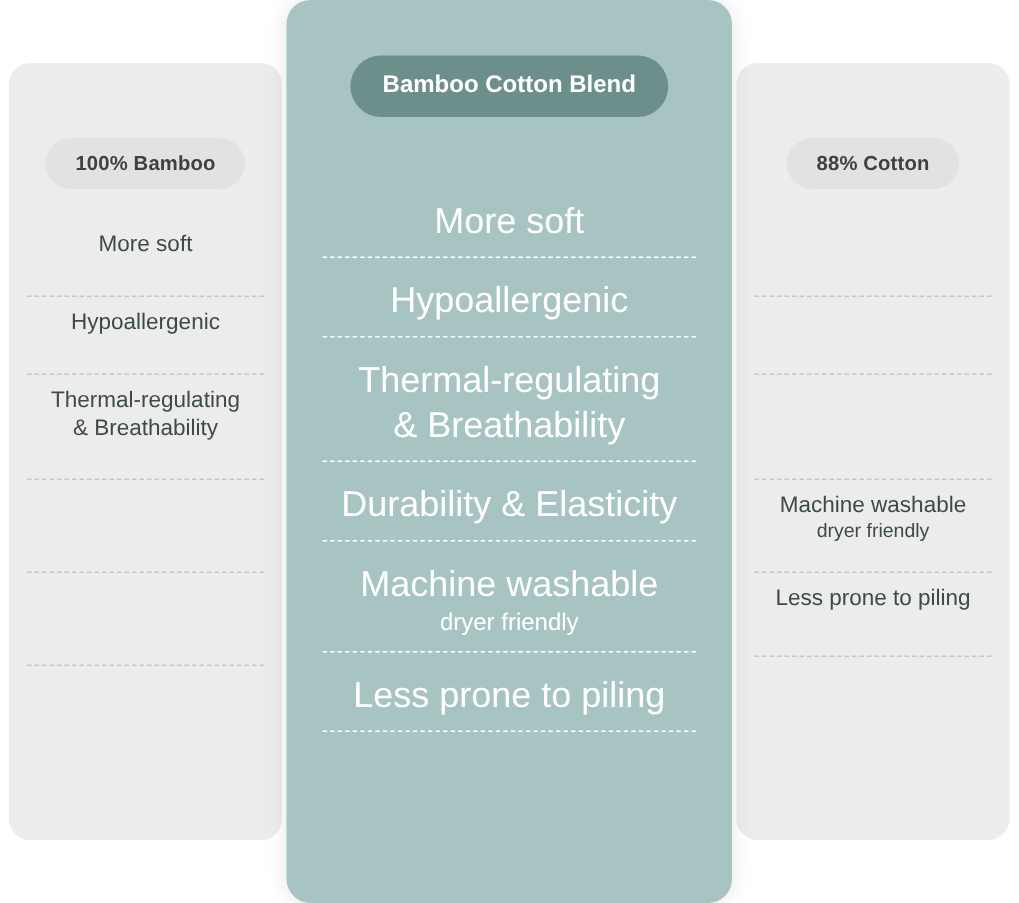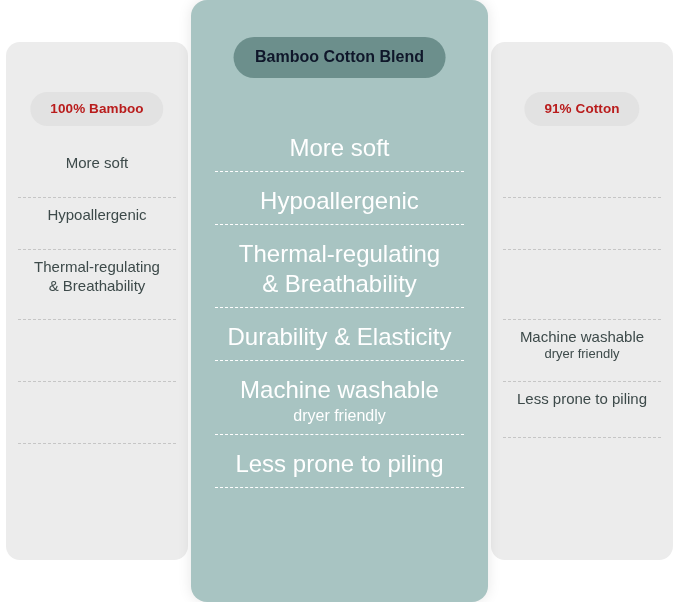--- a/index.html
+++ b/index.html
@@ -35,21 +35,21 @@
   .side-head {
     position: absolute;
     top: 50px;
     left: 50%;
     transform: translateX(-50%);
     background: #e2e2e2;
     border-radius: 20px;
     padding: 9px 20px 10px 20px;
     font-size: 13.5px;
     font-weight: bold;
-    color: #b91c1c;
+    color: #404040;
     white-space: nowrap;
     letter-spacing: .1px;
   }
 
   .side-list {
     position: absolute;
     left: 12px;
     right: 12px;
     top: 104px;
   }
@@ -91,21 +91,21 @@
   .center-head {
     position: absolute;
     top: 37px;
     left: 50%;
     transform: translateX(-50%);
     background: #6c8f8c;
     border-radius: 22px;
     padding: 11px 22px 12px 22px;
     font-size: 16px;
     font-weight: bold;
-    color: #0f172a;
+    color: #ffffff;
     white-space: nowrap;
   }
   .center-list {
     position: absolute;
     left: 24px;
     right: 24px;
     top: 133px;
   }
   .center-item {
     text-align: center;
@@ -154,21 +154,21 @@
       <div class="side-item blank" style="height:62px;">
         <span class="txt"></span>
       </div>
       <div class="side-item blank" style="height:62px; border-bottom:none;">
         <span class="txt"></span>
       </div>
     </div>
   </div>
 
   <div class="side-panel right">
-    <div class="side-head">91% Cotton</div>
+    <div class="side-head">88% Cotton</div>
     <div class="side-list">
       <div class="side-item blank" style="height:52px;">
         <span class="txt"></span>
       </div>
       <div class="side-item blank" style="height:52px;">
         <span class="txt"></span>
       </div>
       <div class="side-item blank" style="height:70px;">
         <span class="txt"></span>
       </div>

